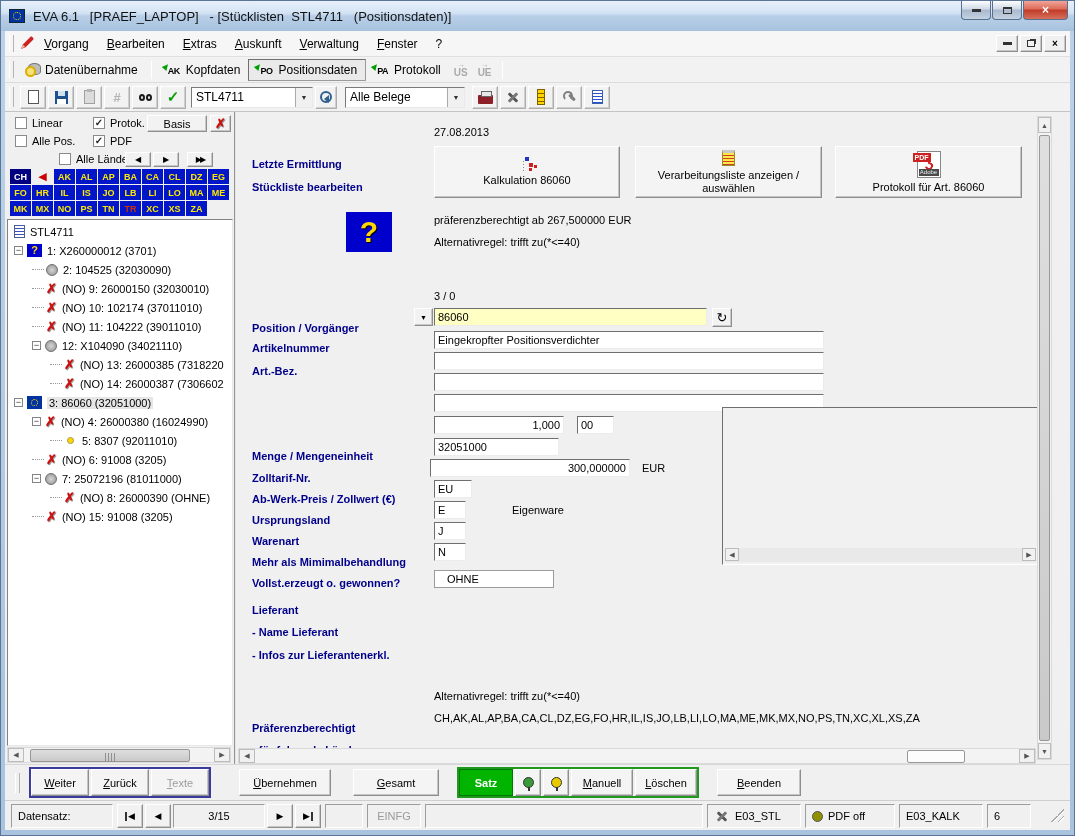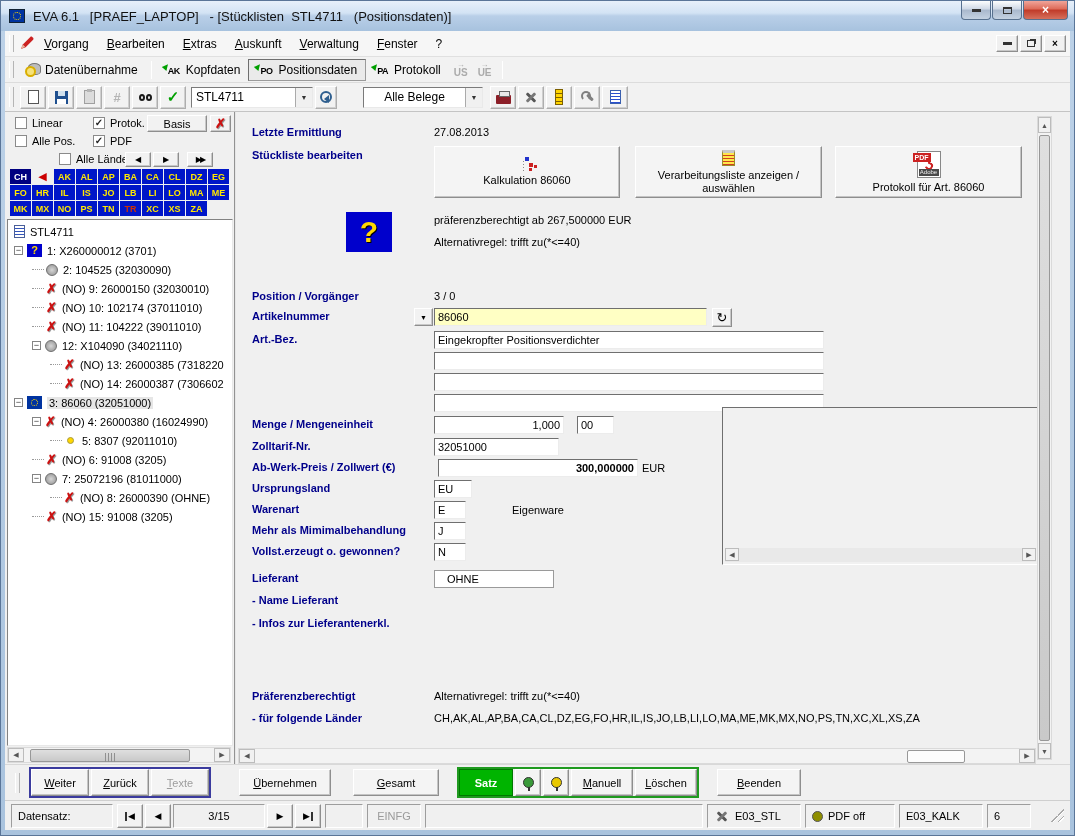--- a/index.html
+++ b/index.html
@@ -117,21 +117,21 @@
   .t-dot{flex:none;width:7px;height:7px;border-radius:50%;background:#ffd700;border:1px solid #a89a40;margin:0 3px;}
   
   .sb{background:#f3f3f3;border:1px solid #dadada;position:absolute;display:flex;}
   .sb-btn{background:#f1f1f1;border:1px solid #bcbcbc;color:#555;font-size:7px;
     display:flex;align-items:center;justify-content:center;flex:none;}
   .sb-thumb{position:absolute;background:linear-gradient(#dfdfdf,#c9c9c9);border:1px solid #989898;border-radius:2px;}
   .hgrip{position:absolute;left:50%;top:3px;width:10px;height:9px;transform:translateX(-50%);
     background:repeating-linear-gradient(to right,#909090 0 1px,transparent 1px 3px);}
   
   .formarea{position:absolute;left:233px;right:34px;top:0;height:100%;background:#f0f0f0;}
-  .flabel{position:absolute;color:#00008b;font-weight:bold;font-size:11px;white-space:nowrap;}
+  .flabel{position:absolute;color:#00008b;font-weight:bold;font-size:11px;white-space:nowrap;margin-top:32px;}
   .fvalue{position:absolute;font-size:11px;white-space:nowrap;}
   .tinput{position:absolute;height:18px;background:#fff;border:1px solid #6f6f6f;
     border-bottom-color:#ececec;border-right-color:#ececec;font-family:"Liberation Sans",sans-serif;
     font-size:11px;padding:0 3px;outline:none;}
   .tinput.yellow{background:#ffffc4;}
   .tinput.right{text-align:right;}
   .bigbtn{position:absolute;height:52px;background:#f4f4f4;border:1px solid #8e8e8e;
     border-top-color:#fff;border-left-color:#fff;box-shadow:inset -1px -1px 0 #c4c4c4;
     display:flex;flex-direction:column;align-items:center;justify-content:center;gap:3px;
     font-size:11px;text-align:center;line-height:13px;padding:2px;}
@@ -289,21 +289,21 @@
       </div>
     <div class="combo" style="width:122px;margin-left:3px;">
       <span class="cval">STL4711</span>
       <span class="cbtn">
           <span>▼</span>
         </span>
     </div>
     <div class="tb" style="width:22px;">
         <span class="i-circleback"></span>
       </div>
-    <div class="combo" style="width:120px;margin-left:24px;text-align:center;">
+    <div class="combo" style="width:120px;margin-left:6px;">
       <span class="cval">Alle Belege</span>
       <span class="cbtn">
           <span>▼</span>
         </span>
     </div>
     <div class="tb" style="margin-left:5px;">
         <span class="i-printer"></span>
       </div>
     <div class="tb">
         <span class="i-tools">
@@ -549,21 +549,21 @@
       <input class="tinput" style="left: 196px; top: 282px; width: 390px;">
 
       <span class="flabel" style="left:14px;top:306px;">Menge / Mengeneinheit</span>
       <input class="tinput right" style="left: 196px; top: 304px; width: 130px;" value="1,000">
       <input class="tinput" style="left: 339px; top: 304px; width: 37px;" value="00">
 
       <span class="flabel" style="left:14px;top:328px;">Zolltarif-Nr.</span>
       <input class="tinput" style="left: 196px; top: 326px; width: 125px;" value="32051000">
 
       <span class="flabel" style="left:14px;top:349px;">Ab-Werk-Preis / Zollwert (€)</span>
-      <input class="tinput right" style="left: 200px; top: 347px; width: 200px; font-weight: bold;" value="300,000000">
+      <input class="tinput right" style="left: 192px; top: 347px; width: 200px;" value="300,000000">
       <span class="fvalue" style="left:404px;top:350px;">EUR</span>
 
       <span class="flabel" style="left:14px;top:370px;">Ursprungsland</span>
       <input class="tinput" style="left: 196px; top: 368px; width: 38px;" value="EU">
 
       <span class="flabel" style="left:14px;top:391px;">Warenart</span>
       <input class="tinput" style="left: 196px; top: 389px; width: 32px;" value="E">
       <span class="fvalue" style="left:274px;top:392px;">Eigenware</span>
 
       <span class="flabel" style="left:14px;top:412px;">Mehr als Mimimalbehandlung</span>

